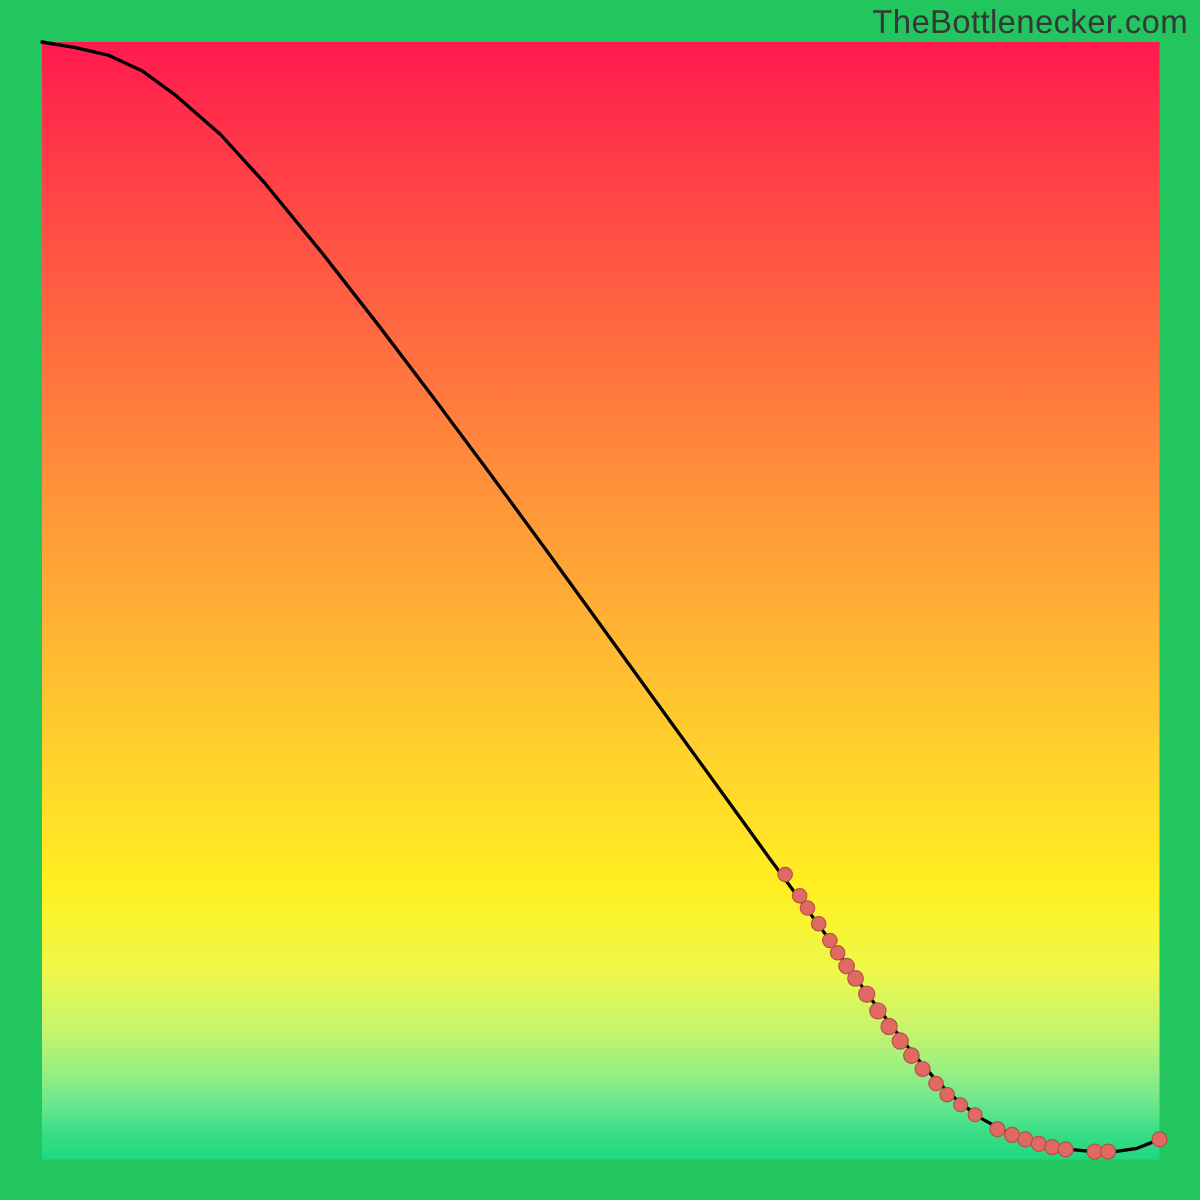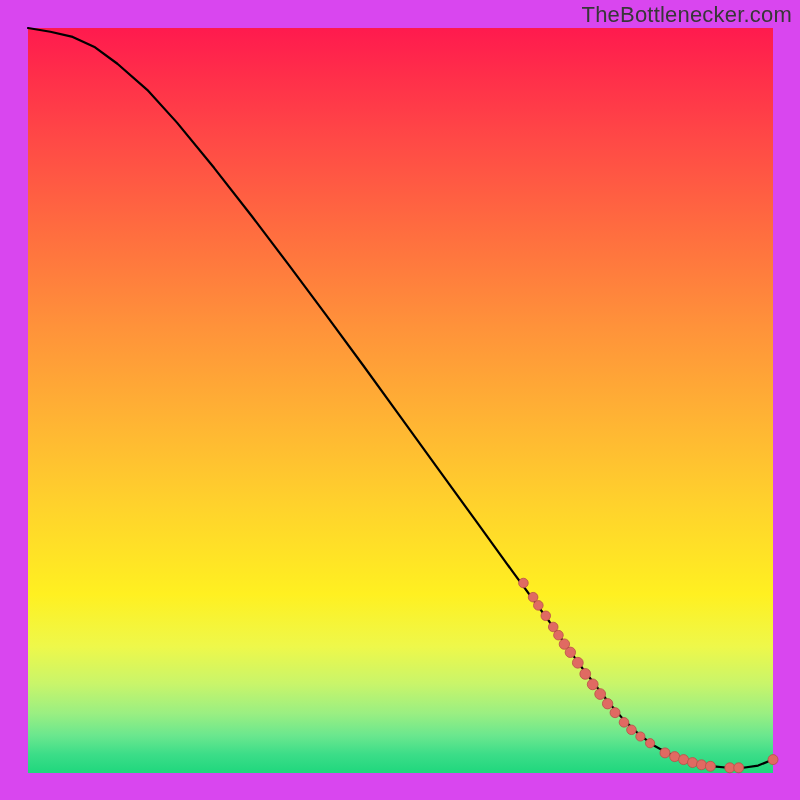--- a/index.html
+++ b/index.html
@@ -8,21 +8,21 @@
     width: 800px;
     height: 800px;
     background: #000;
     overflow: hidden;
     font-family: Arial, Helvetica, sans-serif;
   }
   .wrap {
     position: relative;
     width: 800px;
     height: 800px;
-    background: #d946ef;
+    background: #22c55e;
   }
   .watermark {
     position: absolute;
     top: 2px;
     right: 8px;
     color: #373737;
     font-size: 22px;
     font-weight: 400;
     letter-spacing: 0.2px;
     user-select: none;

